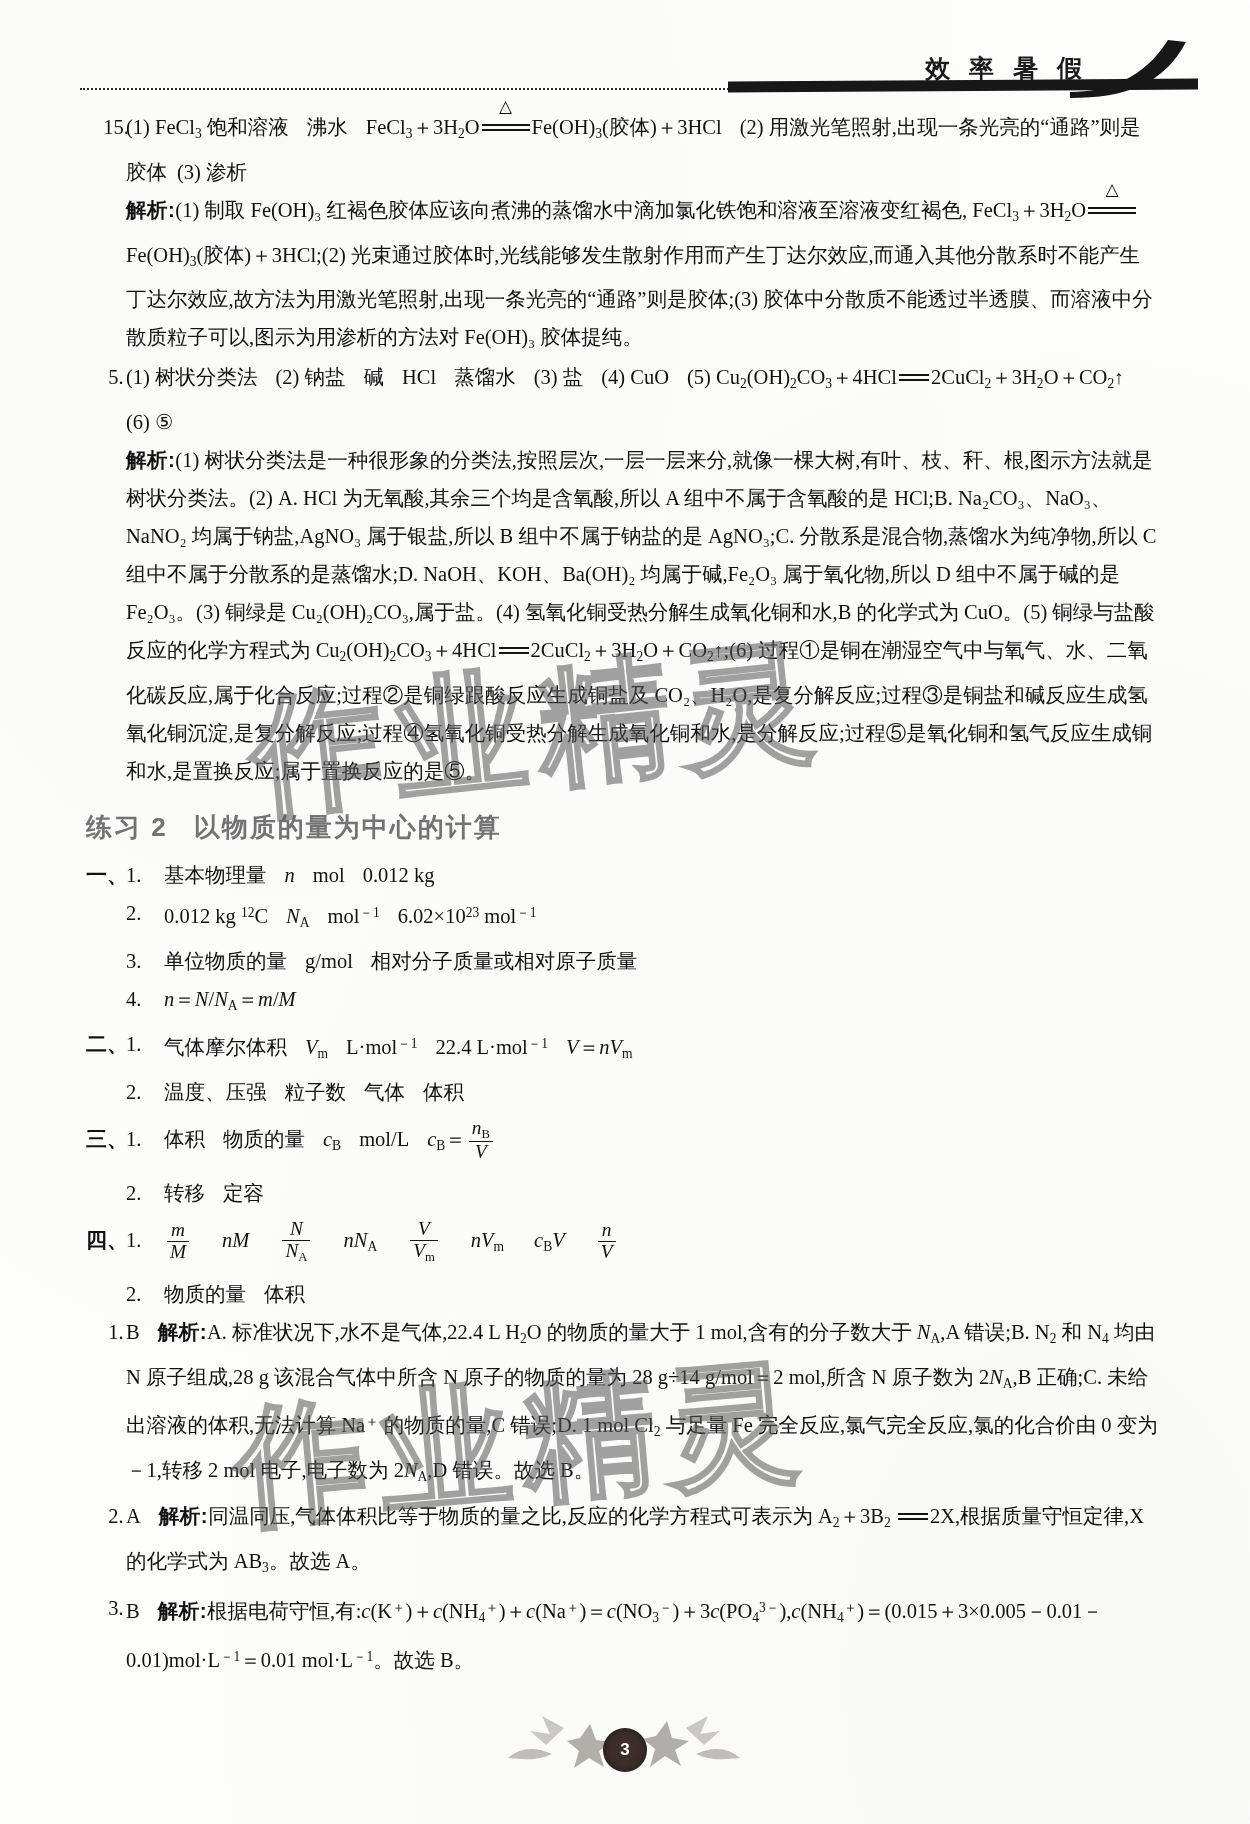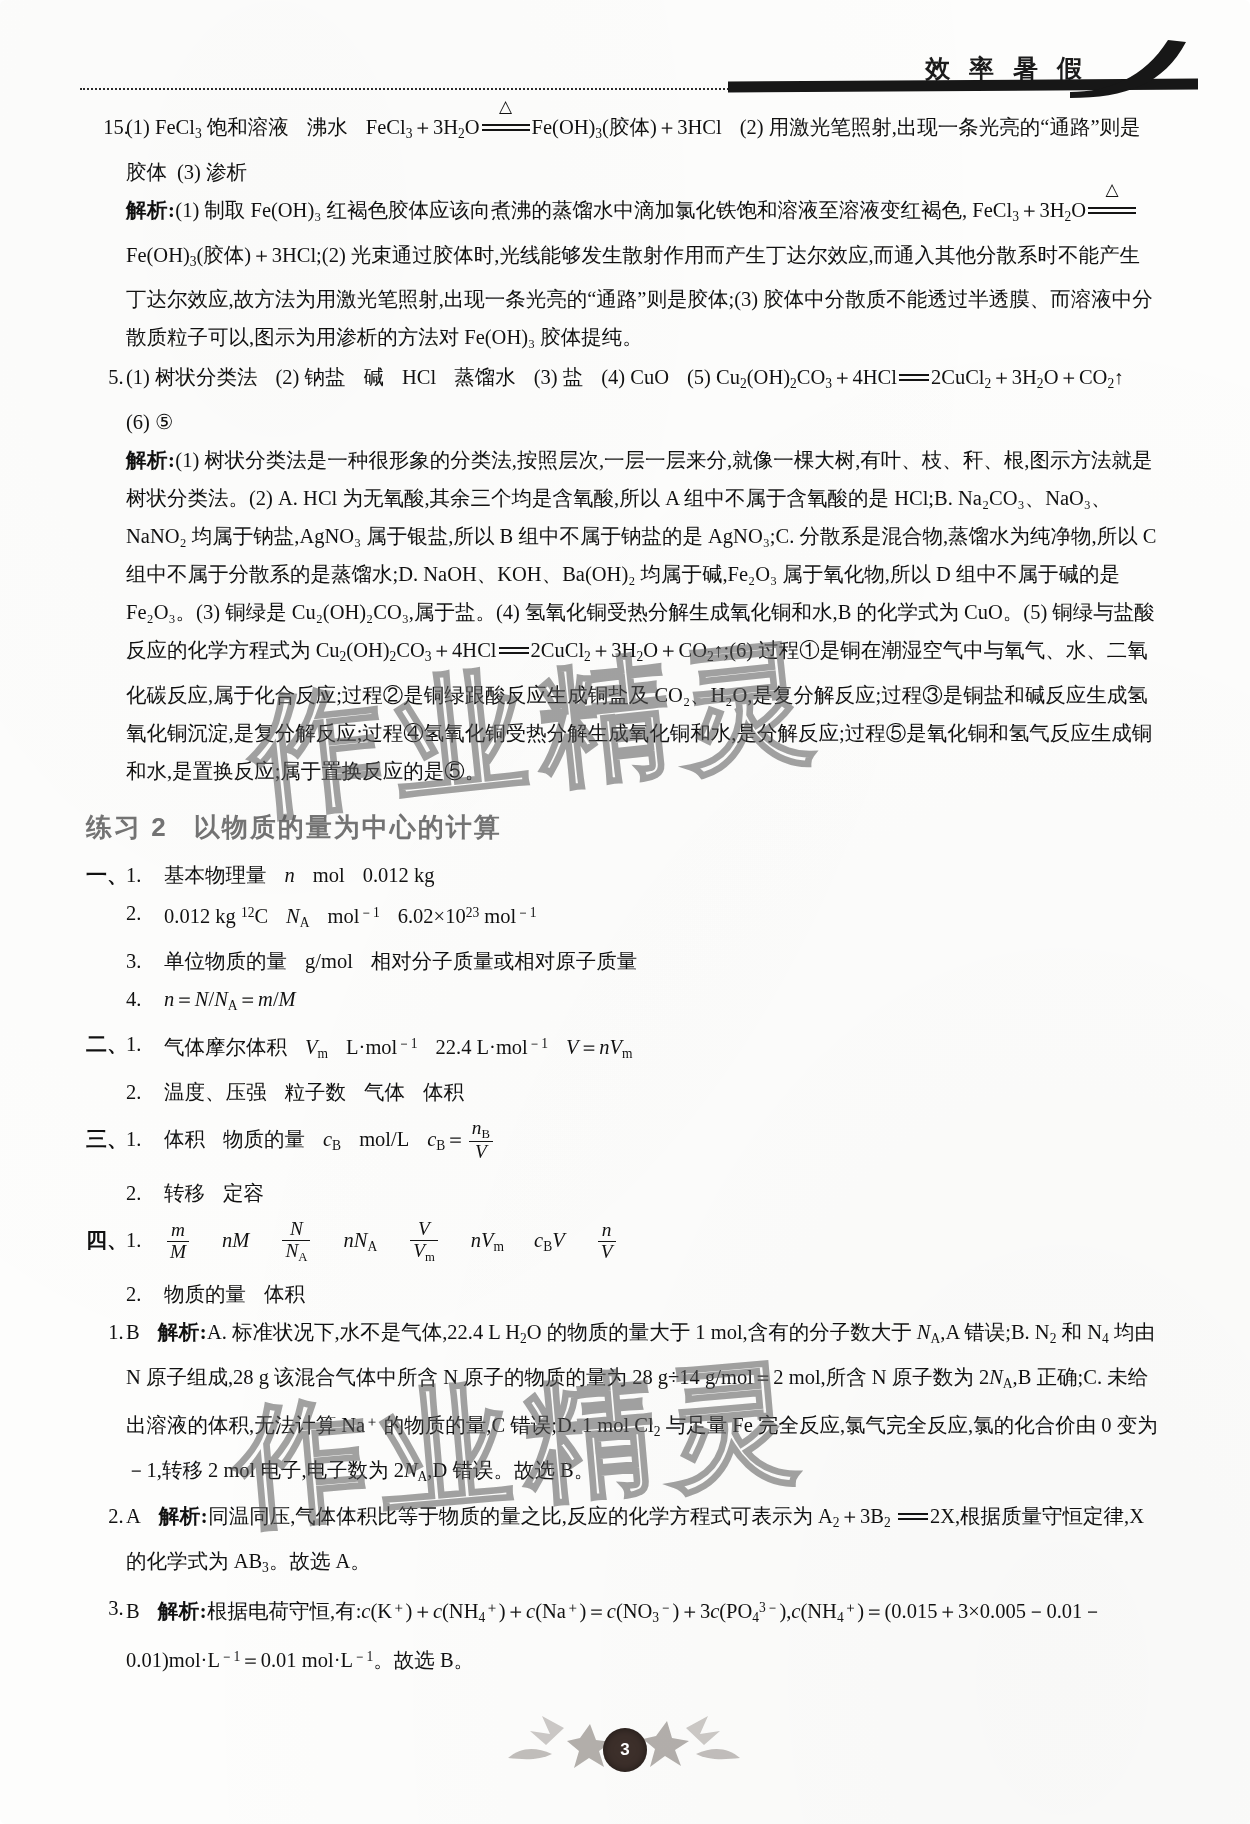--- a/index.html
+++ b/index.html
@@ -94,21 +94,21 @@
   }
   .item > .num {
     position: absolute;
     left: 12px;
     top: 0;
     width: 36px;
     text-align: center;
   }
   .para { text-indent: 0; }
   .lead {
-    font-family: Liberation Serif, serif;
+    font-family: Liberation Sans, sans-serif;
     font-weight: bold;
     letter-spacing: 0.5px;
   }
 
   .sep { display: inline-block; width: 18px; }
   .sep-s { display: inline-block; width: 10px; }
   .sep-l { display: inline-block; width: 30px; }
 
   sub { font-size: 0.66em; vertical-align: -0.28em; }
   sup { font-size: 0.66em; vertical-align: 0.48em; }

